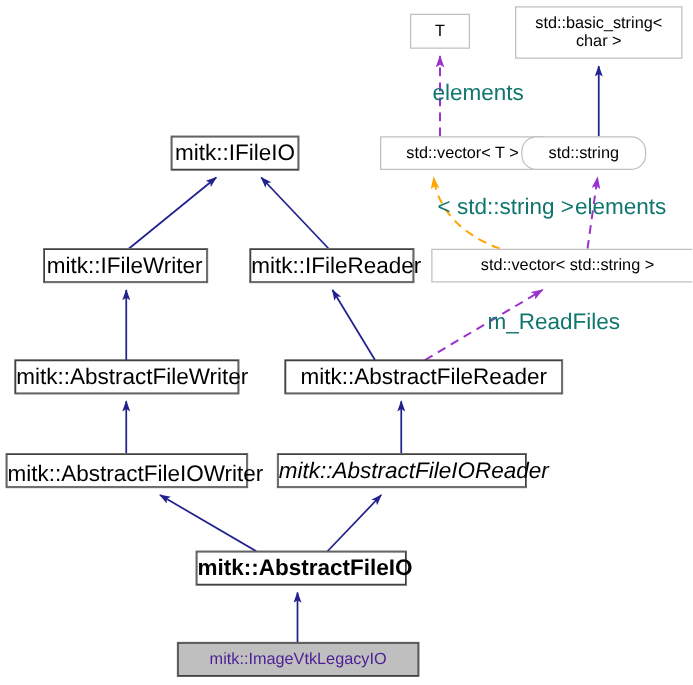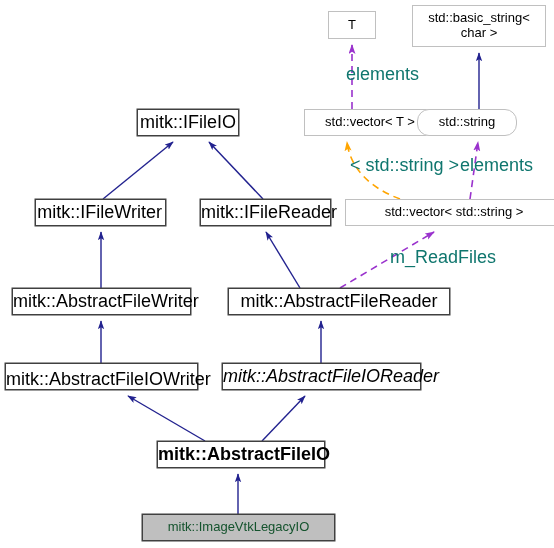--- a/index.html
+++ b/index.html
@@ -53,21 +53,21 @@
   .node.cls-std {
     border: 1px solid #c0c0c0;
     background: #ffffff;
     color: #000000;
     font-size: 13px;
   }
   
   .node.cls-current {
     border: 1px solid #404040;
     background: #bfbfbf;
-    color: #14532d;
+    color: #4c1d95;
     font-size: 13px;
     box-shadow: 0 0 0 0.5px #404040;
   }
   .node.multiline {
     white-space: normal;
     line-height: 1.12;
   }
   .edge-label {
     position: absolute;
     font-size: 18px;

